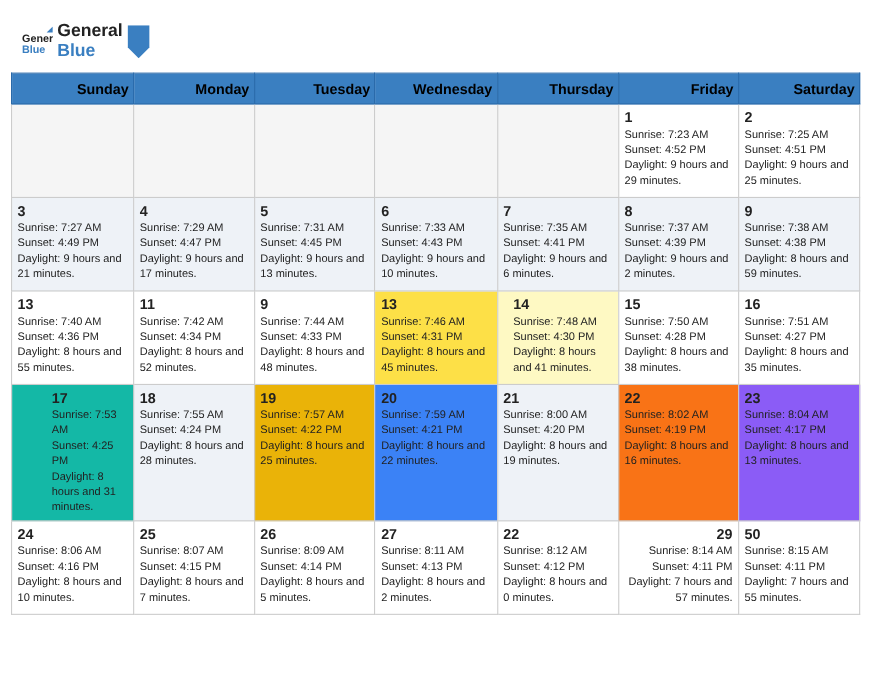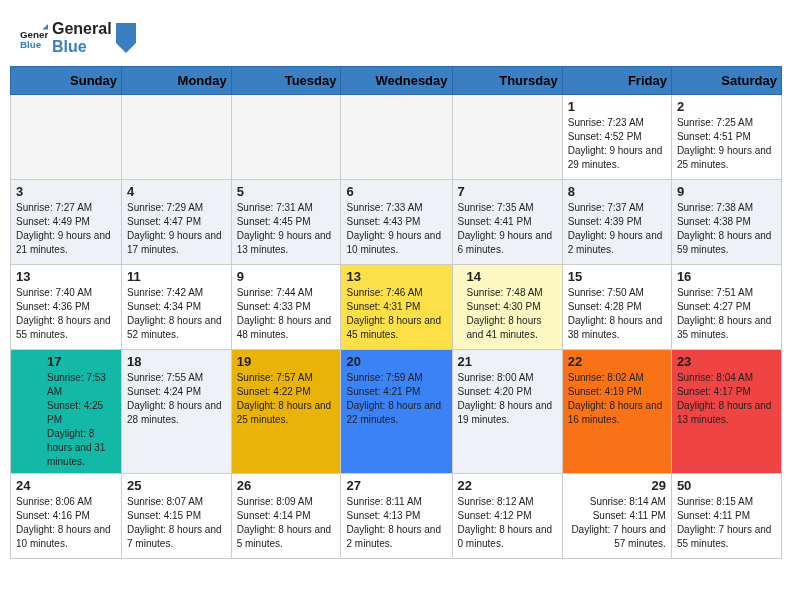--- a/index.html
+++ b/index.html
@@ -219,21 +219,21 @@
           <div class="day-info">Sunrise: 7:59 AM<br>Sunset: 4:21 PM<br>Daylight: 8 hours and 22 minutes.</div>
         </td>
         <td style="background: rgb(238, 242, 247);">
           <span class="day-number">21</span>
           <div class="day-info">Sunrise: 8:00 AM<br>Sunset: 4:20 PM<br>Daylight: 8 hours and 19 minutes.</div>
         </td>
         <td style="background: #f97316;">
           <span class="day-number">22</span>
           <div class="day-info">Sunrise: 8:02 AM<br>Sunset: 4:19 PM<br>Daylight: 8 hours and 16 minutes.</div>
         </td>
-        <td style="background: #ef4444;">
+        <td style="background: #8b5cf6;">
           <span class="day-number">23</span>
           <div class="day-info">Sunrise: 8:04 AM<br>Sunset: 4:17 PM<br>Daylight: 8 hours and 13 minutes.</div>
         </td>
       </tr>
       <tr>
         <td style="background: rgb(255, 255, 255);">
           <span class="day-number">24</span>
           <div class="day-info">Sunrise: 8:06 AM<br>Sunset: 4:16 PM<br>Daylight: 8 hours and 10 minutes.</div>
         </td>
         <td style="background: rgb(255, 255, 255);">

